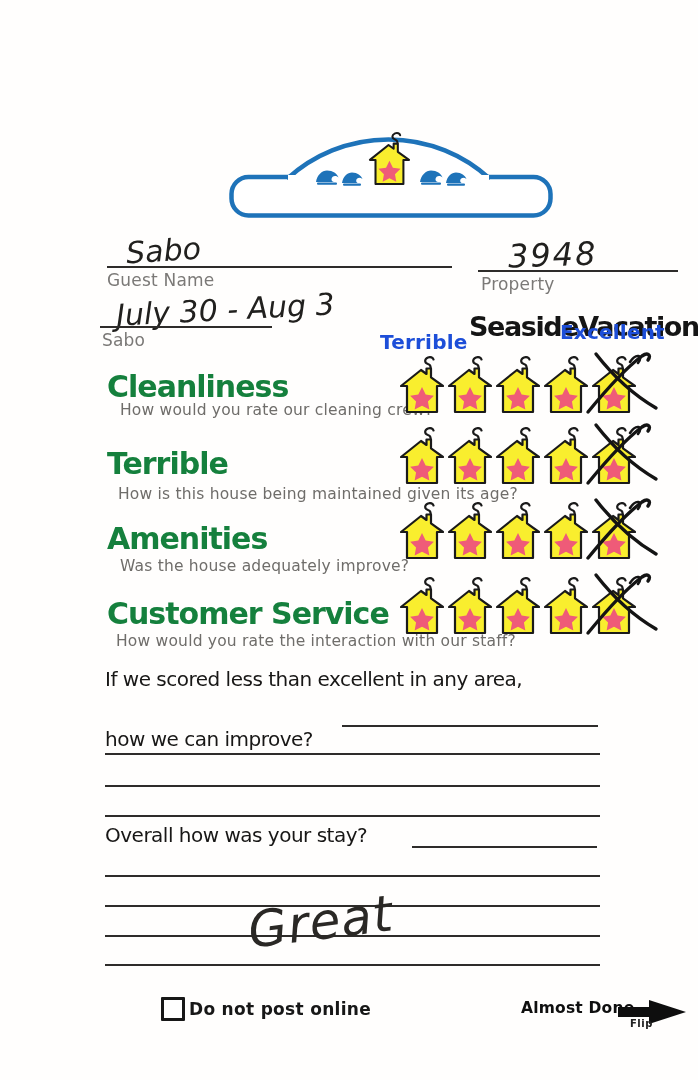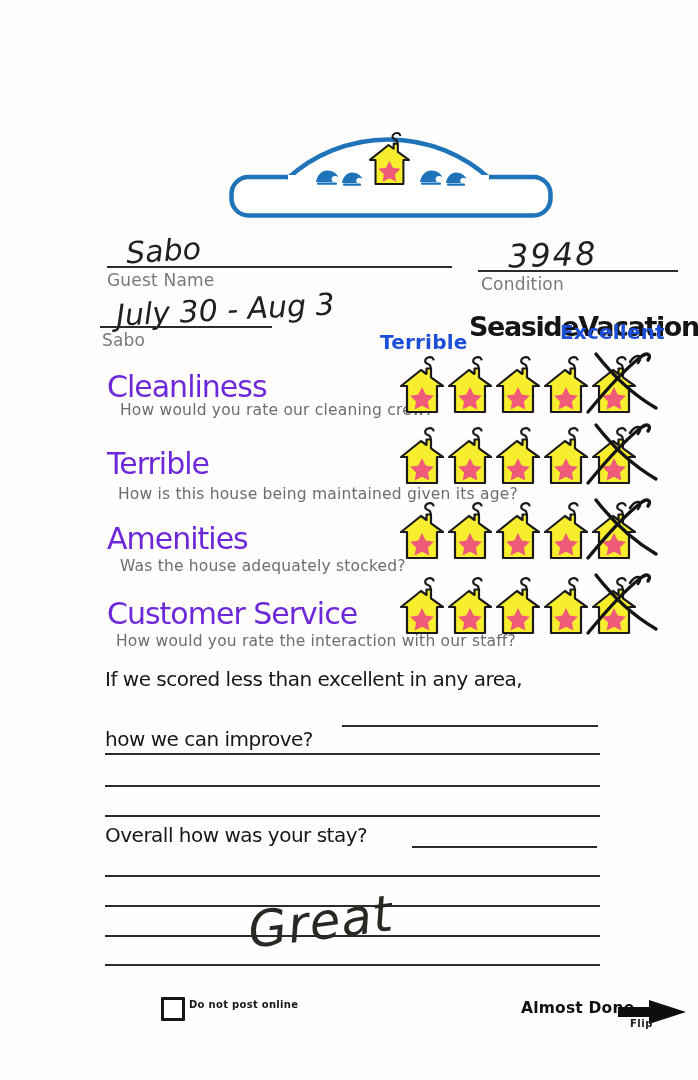--- a/index.html
+++ b/index.html
@@ -14,34 +14,34 @@
 
   
   .wline{position:absolute;height:0;border-top:2px solid #2e2c2a;}
   .flabel{position:absolute;color:#7b7977;font-size:17px;letter-spacing:0.2px;}
   .hand{position:absolute;font-style:italic;color:#21201e;white-space:nowrap;
         font-family:"DejaVu Sans","Liberation Sans",sans-serif;}
 
   .scale-label{position:absolute;font-weight:700;font-size:20px;color:#1d4ed8;letter-spacing:0.2px;}
 
   
-  .r-name{position:absolute;left:107px;font-size:30px;letter-spacing:-1px;font-weight:400;color:#6d28d9;}
+  .r-name{position:absolute;left:107px;font-size:30px;letter-spacing:-1px;font-weight:700;color:#15803d;}
   .r-q{position:absolute;font-size:15.5px;color:#6f6d6a;letter-spacing:0.2px;}
   .houses{position:absolute;left:400px;display:flex;gap:4px;}
   .house-cell{position:relative;width:44px;height:58px;}
   .house-cell svg.house{display:block;}
   .xmark{position:absolute;left:-16px;top:-6px;pointer-events:none;}
 
   .prompt{position:absolute;font-size:20px;letter-spacing:-0.5px;color:#181716;}
   .great{font-size:50px;transform:rotate(-7deg);letter-spacing:1px;color:#2a2825;}
 
   
   .checkbox{position:absolute;left:161px;top:997px;width:18px;height:18px;
             border:3px solid #171717;background:#fff;border-radius:1px;}
-  .cb-label{position:absolute;left:189px;top:999px;font-size:10px;font-weight:600;color:#171717;letter-spacing:0.3px;}
+  .cb-label{position:absolute;left:189px;top:999px;font-size:17px;font-weight:600;color:#171717;letter-spacing:0.3px;}
   .almost{position:absolute;left:521px;top:999px;font-size:15.5px;font-weight:bold;color:#0f0f0f;letter-spacing:0.2px;}
   .flip{position:absolute;left:630px;top:1018px;font-size:10px;font-weight:600;color:#222;letter-spacing:0.5px;}
 </style>
 </head>
 <body>
 
 <div class="page">
 
   <div class="abs" style="left:228px;top:128px;width:326px;height:92px;">
     <svg width="326" height="92" viewBox="0 0 326 92">
@@ -74,21 +74,21 @@
     </div>
   </div>
 
   <section>
     <span class="hand" style="left:126px;top:233px;font-size:30px;transform:rotate(-4deg);">Sabo</span>
     <div class="wline" style="left:107px;top:266px;width:345px;"></div>
     <span class="flabel" style="left:107px;top:270px;">Guest Name</span>
 
     <span class="hand" style="left:508px;top:236px;font-size:32px;transform:rotate(-2deg);letter-spacing:2px;">3948</span>
     <div class="wline" style="left:478px;top:270px;width:200px;"></div>
-    <span class="flabel" style="left:481px;top:274px;">Condition</span>
+    <span class="flabel" style="left:481px;top:274px;">Property</span>
 
     <span class="hand" style="left:116px;top:292px;font-size:30px;transform:rotate(-3deg);">July 30 - Aug 3</span>
     <div class="wline" style="left:100px;top:326px;width:172px;"></div>
     <span class="flabel" style="left:102px;top:330px;">Sabo</span>
   </section>
 
   <span class="scale-label" style="left:380px;top:330px;">Terrible</span>
   <span class="scale-label" style="left:560px;top:320px;">Excellent</span>
 
   <section>
@@ -182,21 +182,21 @@
     <path d="M12,62 C30,40 50,18 66,6 C71,2.5 76,4 72,10" fill="none" stroke="#141414" stroke-width="3.4" stroke-linecap="round"></path>
     <path d="M20,4 C34,22 56,44 80,58" fill="none" stroke="#141414" stroke-width="3.4" stroke-linecap="round"></path>
     <path d="M54,12 C60,3 68,5 62,13" fill="none" stroke="#141414" stroke-width="2.6" stroke-linecap="round"></path>
   </svg>
 </div>
       </div>
   </section>
 
   <section>
     <h2 class="r-name" style="top:521px;">Amenities</h2>
-    <p class="r-q" style="left:120px;top:557px;">Was the house adequately stocked?</p>
+    <p class="r-q" style="left:120px;top:557px;">Was the house adequately improve?</p>
     <div class="houses" style="top:502px;">
         <div class="house-cell">
   <svg class="house" width="44" height="58" viewBox="0 0 44 58">
     <path d="M28 16 C32 13 31 9 28 8 C24 6.5 24.5 3 28 1.5 C30.5 0.5 33 1.5 33.5 3.5" fill="none" style="stroke:var(--ink,#1a1a1a)" stroke-width="2.2" stroke-linecap="round"></path>
     <path d="M21 14 L1 30 L7 30 L7 56 L37 56 L37 30 L43 30 L31 21.3 L31 12.5 L26.5 12.5 L26.5 18 Z" style="fill:var(--house-yellow,#f9ee2e);stroke:var(--ink,#1a1a1a)" stroke-width="2.2" stroke-linejoin="round"></path>
     <path transform="translate(22,43.5) scale(1.25)" d="M0,-10 L2.94,-4.05 L9.51,-3.09 L4.76,1.55 L5.88,8.09 L0,5 L-5.88,8.09 L-4.76,1.55 L-9.51,-3.09 L-2.94,-4.05 Z" style="fill:var(--star-pink,#ef5b78)"></path>
   </svg>
 </div>
         <div class="house-cell">
   <svg class="house" width="44" height="58" viewBox="0 0 44 58">

